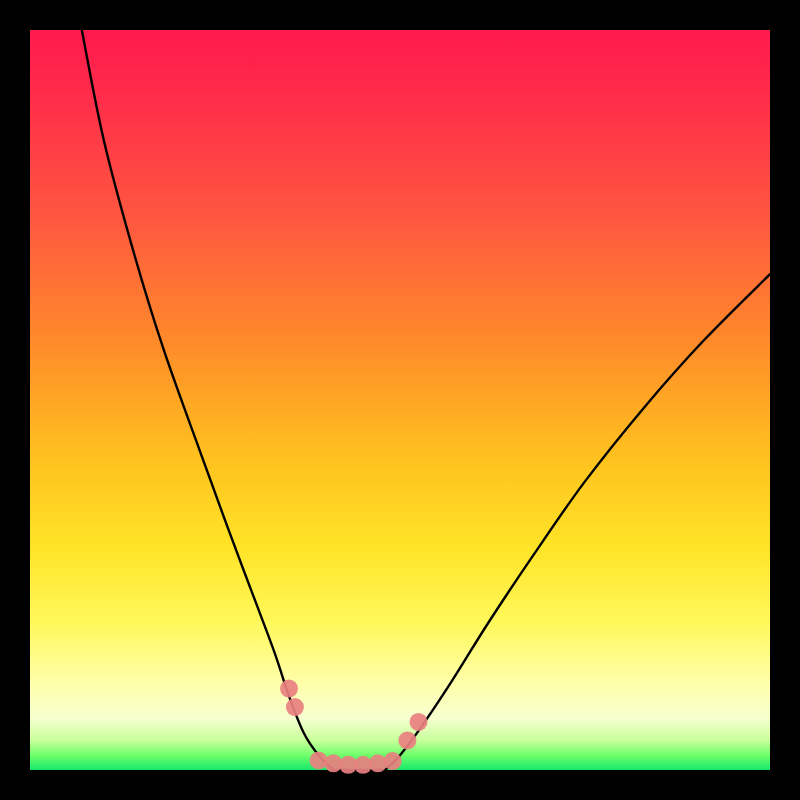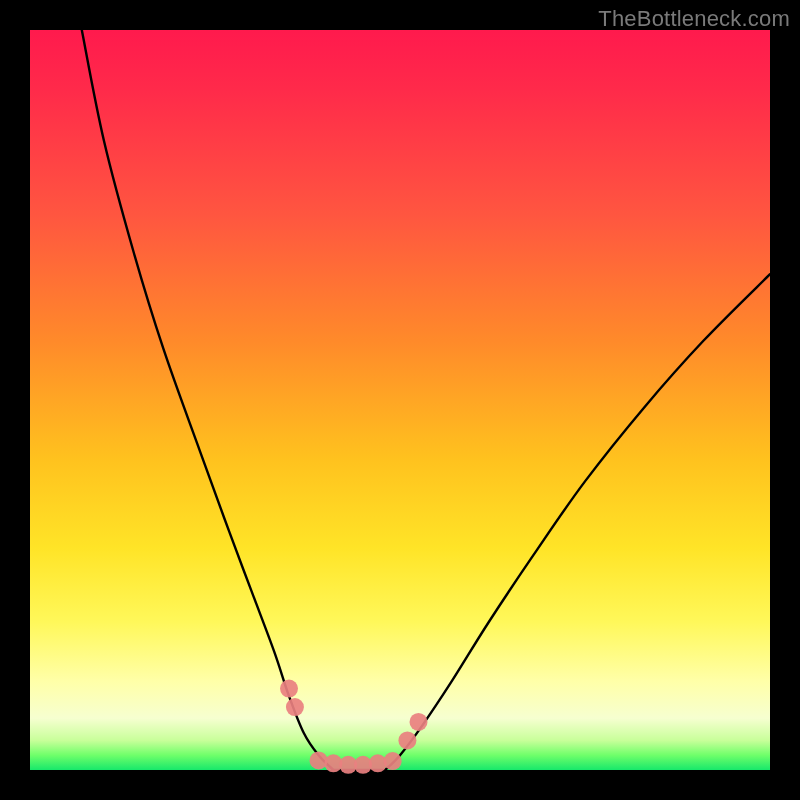--- a/index.html
+++ b/index.html
@@ -77,14 +77,13 @@
           <circle cx="388.5" cy="691.9" r="9" fill="#e98080" fill-opacity="0.92"></circle>
           <circle cx="288.6" cy="730.38" r="9" fill="#e98080" fill-opacity="0.92"></circle>
           <circle cx="303.4" cy="733.34" r="9" fill="#e98080" fill-opacity="0.92"></circle>
           <circle cx="318.2" cy="734.82" r="9" fill="#e98080" fill-opacity="0.92"></circle>
           <circle cx="333" cy="734.82" r="9" fill="#e98080" fill-opacity="0.92"></circle>
           <circle cx="347.79999999999995" cy="733.34" r="9" fill="#e98080" fill-opacity="0.92"></circle>
           <circle cx="362.59999999999997" cy="731.12" r="9" fill="#e98080" fill-opacity="0.92"></circle>
         </g>
     </svg>
   </div>
-  <div class="watermark">TheBottleneck.com</div>
 </div>
 
 </body></html>

